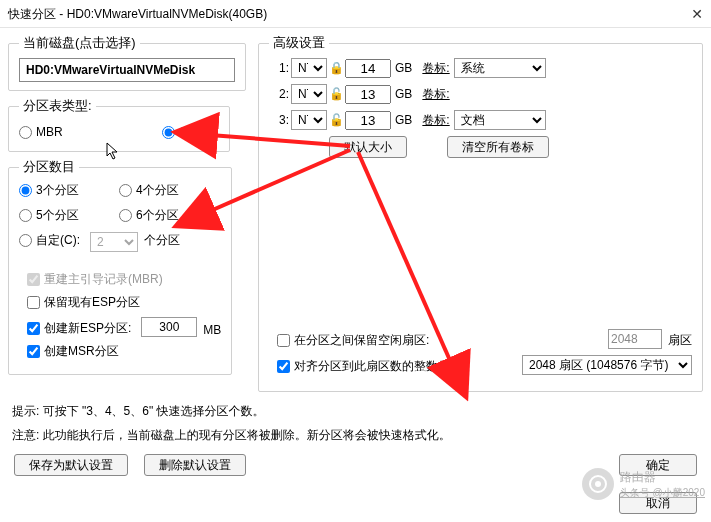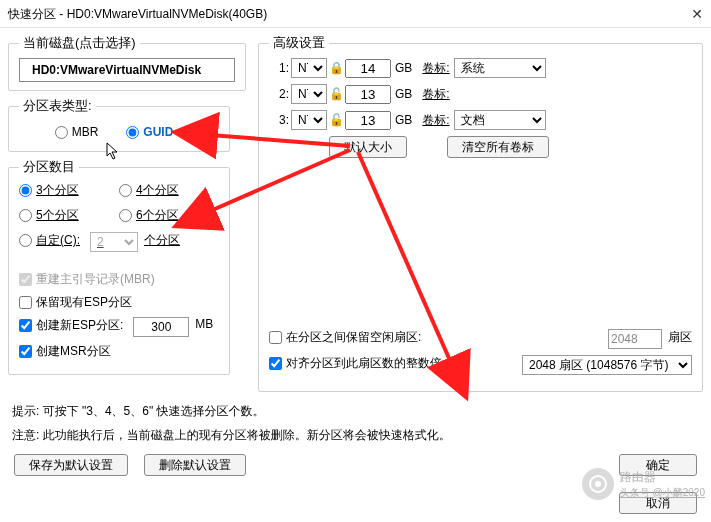--- a/index.html
+++ b/index.html
@@ -35,21 +35,21 @@
 legend {
   padding: 0 4px;
   font-size: 13px;
 }
 .row { display: flex; align-items: center; }
 .left-col { float: left; width: 238px; }
 .right-col { margin-left: 250px; }
 .disk-box {
   width: 216px;
   border: 1px solid #888;
-  padding: 4px 12px;
+  padding: 4px 6px;
   font-weight: bold;
   font-size: 12px;
   background: #fff;
 }
 .radio, .check { display: inline-flex; align-items: center; margin-right: 10px; white-space: nowrap; }
 .radio input, .check input { margin-right: 4px; }
 select, input[type=text] {
   border: 1px solid #999;
   height: 20px;
   font-size: 12px;
@@ -66,25 +66,25 @@
 .lock { width: 14px; text-align: center; margin: 0 2px; color: #555; }
 button.btn {
   border: 1px solid #888;
   background: #f4f4f4;
   border-radius: 3px;
   height: 22px;
   padding: 0 14px;
   font-size: 12px;
   cursor: pointer;
 }
-.pg-row { display: flex; flex-wrap: wrap; text-decoration: underline; }
+.pg-row { display: flex; flex-wrap: wrap; }
 .pg-row .radio { width: 90px; margin-bottom: 8px; }
 .custom-count { width: 48px; }
 .esp-size { width: 56px; text-align: center; }
-.opt-line { display: flex; align-items: flex-start; margin-bottom: 6px; }
+.opt-line { display: flex; align-items: flex-end; margin-bottom: 6px; margin-left: 8px; }
 .bottom-bar {
   position: absolute;
   left: 0; right: 0; bottom: 8px;
   padding: 0 14px;
   display: flex;
   justify-content: space-between;
 }
 .hint { margin: 6px 12px 2px 12px; line-height: 18px; }
 .arrow-layer { position: absolute; left: 0; top: 0; width: 711px; height: 522px; pointer-events: none; }
 .cursor { position: absolute; left: 106px; top: 142px; width: 14px; height: 18px; pointer-events: none; }
@@ -100,21 +100,21 @@
 </div>
 
 <div class="left-col">
   <fieldset>
     <legend>当前磁盘(点击选择)</legend>
     <div class="disk-box">HD0:VMwareVirtualNVMeDisk</div>
   </fieldset>
 
   <fieldset>
     <legend>分区表类型:</legend>
-    <div class="row" style="justify-content:center; gap:18px; padding:4px 0;">
+    <div class="row" style="justify-content:space-between; gap:18px; padding:4px 0;">
       <label class="radio">
         <input type="radio" name="pt" style="">
           <span>MBR</span>
       </label>
       <label class="radio" style="color:#0a63c9; font-weight:bold;">
         <input type="radio" name="pt" checked="" style="">
           <span>GUID</span>
       </label>
     </div>
   </fieldset>

